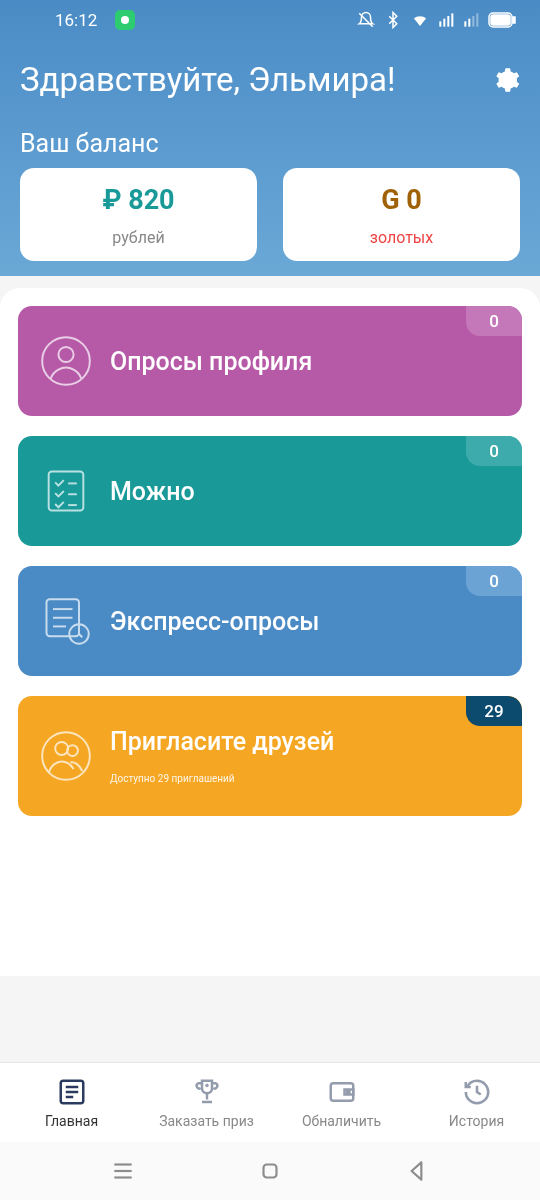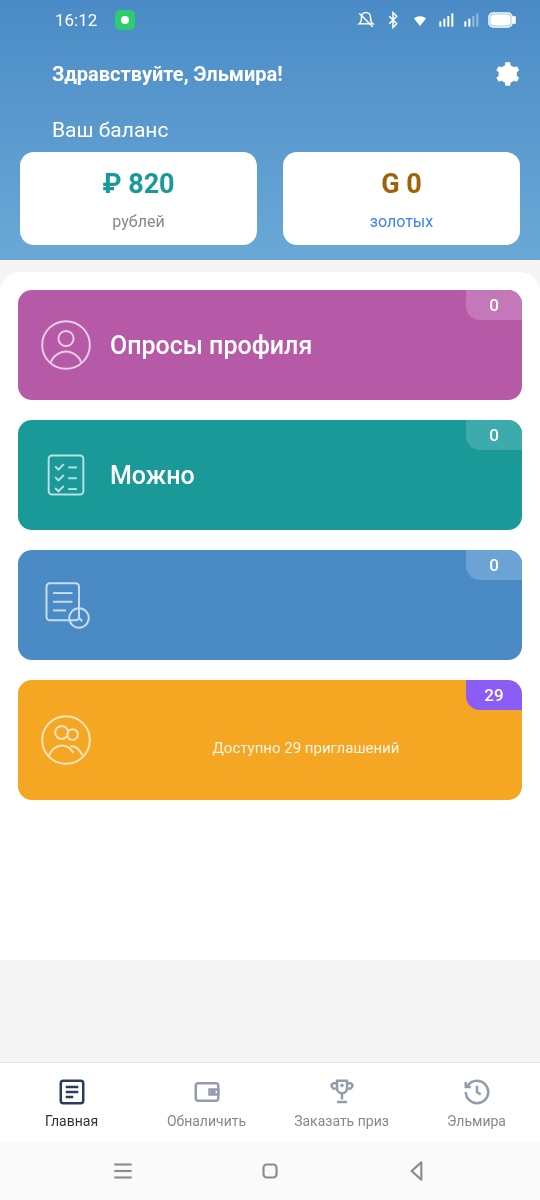--- a/index.html
+++ b/index.html
@@ -5,50 +5,50 @@
 * { margin: 0; padding: 0; box-sizing: border-box; font-family: -apple-system, BlinkMacSystemFont, "Segoe UI", Roboto, sans-serif; }
 body { width: 540px; height: 1200px; background: #f5f5f5; position: relative; overflow: hidden; }
 
 .status-bar { height: 40px; background: linear-gradient(to bottom, #4a8bc5, #4f90c9); display: flex; justify-content: space-between; align-items: center; padding: 0 24px 0 55px; color: white; font-size: 17px; }
 .status-left { display: flex; align-items: center; gap: 18px; }
 .status-icon-box { width: 20px; height: 20px; background: #2ecc71; border-radius: 5px; display: flex; align-items: center; justify-content: center; }
 .status-right { display: flex; align-items: center; gap: 9px; }
 
 .header { background: linear-gradient(to bottom, #4f90c9, #6aa8d6); padding: 20px 20px 15px; }
 .greeting-row { display: flex; justify-content: space-between; align-items: center; margin-bottom: 30px; }
-.greeting { color: white; font-size: 20px; font-weight: 700; margin-left: 32px; }
+.greeting { color: white; font-size: 33px; font-weight: 400; }
 .gear { width: 28px; height: 28px; color: white; cursor: pointer; }
 
-.balance-label { color: white; font-size: 21px; margin-bottom: 10px; margin-left: 32px; }
+.balance-label { color: white; font-size: 25px; margin-bottom: 10px; }
 .balance-cards { display: flex; gap: 26px; }
 .balance-card { flex: 1; background: white; border-radius: 14px; padding: 16px 10px 14px; text-align: center; }
 .balance-amount { font-size: 27px; font-weight: 700; }
 .balance-amount.rub { color: #1a9999; }
 .balance-amount.gold { color: #a16207; }
 .balance-sublabel { font-size: 16px; color: #888; margin-top: 12px; }
-.balance-sublabel.gold { color: #3b82f6; }
+.balance-sublabel.gold { color: #ef4444; }
 
 .content { background: white; border-radius: 20px 20px 0 0; margin-top: 12px; padding: 18px 18px 0; }
 
 .card { border-radius: 14px; padding: 0; margin-bottom: 20px; position: relative; display: flex; align-items: center; min-height: 110px; cursor: pointer; overflow: hidden; }
 .card.purple { background: #b65aa8; }
 .card.teal { background: #1a9999; }
 .card.blue { background: #4a8bc5; }
 .card.orange { background: #f5a623; min-height: 120px; }
 
 .card-icon { width: 52px; height: 52px; margin-left: 22px; flex-shrink: 0; opacity: 0.7; }
 .card-body { flex: 1; padding: 18px 20px 18px 18px; }
 .card-title { color: white; font-size: 25px; font-weight: 500; }
-.card-sub { color: rgba(255,255,255,0.9); font-size: 15px; margin-top: 16px; line-height: 1.35; text-align: center; }
+.card-sub { color: rgba(255,255,255,0.9); font-size: 10px; margin-top: 16px; line-height: 1.35; }
 
 .badge { position: absolute; top: 0; right: 0; min-width: 56px; height: 30px; border-radius: 0 14px 0 14px; display: flex; align-items: center; justify-content: center; color: white; font-size: 17px; font-weight: 500; padding: 0 12px; }
 .badge.purple { background: #c478b9; }
 .badge.teal { background: #3dabab; }
 .badge.blue { background: #6aa3d4; }
-.badge.orange { background: #8b5cf6; }
+.badge.orange { background: #0c4a6e; }
 
 .spacer { height: 140px; }
 
 .bottom-nav { position: absolute; bottom: 58px; left: 0; right: 0; height: 80px; background: white; border-top: 1px solid #e5e5e5; display: flex; }
 .nav-item { flex: 1; display: flex; flex-direction: column; align-items: center; justify-content: center; gap: 6px; cursor: pointer; padding-left: 8px; }
 .nav-icon { width: 30px; height: 30px; }
 .nav-label { font-size: 14px; color: #333; }
 .nav-item.inactive .nav-label { color: #888; }
 .nav-item.inactive .nav-icon { opacity: 0.5; }
 
@@ -148,74 +148,78 @@
 
   <div class="card blue">
     <svg class="card-icon" viewBox="0 0 48 48" fill="none" stroke="white" stroke-width="1.8">
         <rect x="6" y="4" width="30" height="34" rx="3"></rect>
         <line x1="12" y1="13" x2="30" y2="13"></line>
         <line x1="12" y1="21" x2="30" y2="21"></line>
         <line x1="12" y1="29" x2="24" y2="29"></line>
         <circle cx="36" cy="36" r="9"></circle>
         <path d="M36 31v5l3 3"></path>
       </svg>
+    <div class="card-body">
+      <div class="card-title">Экспресс-опросы</div>
+    </div>
     <div class="badge blue">0</div>
   </div>
 
   <div class="card orange">
     <svg class="card-icon" viewBox="0 0 48 48" fill="none" stroke="white" stroke-width="1.8">
         <circle cx="24" cy="24" r="22"></circle>
         <circle cx="20" cy="17" r="6"></circle>
         <circle cx="30" cy="19" r="5"></circle>
         <path d="M8 40c2-8 8-11 12-11s8 2 11 7M28 30c3-1 8 1 11 8"></path>
       </svg>
     <div class="card-body">
+      <div class="card-title">Пригласите друзей</div>
       <div class="card-sub">Доступно 29 приглашений</div>
     </div>
     <div class="badge orange">29</div>
   </div>
 
   <div class="spacer"></div>
 </div>
 
 <div class="bottom-nav">
   <div class="nav-item">
     <svg class="nav-icon" viewBox="0 0 24 24" fill="none" stroke="#2a3b5e" stroke-width="2">
         <rect x="3" y="3" width="18" height="18" rx="2"></rect>
         <line x1="7" y1="8" x2="17" y2="8"></line>
         <line x1="7" y1="12" x2="17" y2="12"></line>
         <line x1="7" y1="16" x2="13" y2="16"></line>
       </svg>
     <span class="nav-label">Главная</span>
-  </div>
-  <div class="nav-item inactive">
-    <svg class="nav-icon" viewBox="0 0 24 24" fill="none" stroke="#2a3b5e" stroke-width="2">
-        <rect x="3" y="5" width="18" height="14" rx="2"></rect>
-        <rect x="14" y="10" width="7" height="4"></rect>
-        <circle cx="17" cy="12" r="1" fill="#2a3b5e"></circle>
-      </svg>
-    <span class="nav-label">Обналичить</span>
   </div>
   <div class="nav-item inactive">
     <svg class="nav-icon" viewBox="0 0 24 24" fill="none" stroke="#2a3b5e" stroke-width="2">
         <path d="M8 3h8v6a4 4 0 01-8 0V3z"></path>
         <path d="M8 5H5a2 2 0 002 4M16 5h3a2 2 0 01-2 4"></path>
         <line x1="12" y1="13" x2="12" y2="18"></line>
         <line x1="8" y1="20" x2="16" y2="20"></line>
         <path d="M11 6l1 1 1-1" fill="#2a3b5e"></path>
       </svg>
     <span class="nav-label">Заказать приз</span>
   </div>
   <div class="nav-item inactive">
     <svg class="nav-icon" viewBox="0 0 24 24" fill="none" stroke="#2a3b5e" stroke-width="2">
+        <rect x="3" y="5" width="18" height="14" rx="2"></rect>
+        <rect x="14" y="10" width="7" height="4"></rect>
+        <circle cx="17" cy="12" r="1" fill="#2a3b5e"></circle>
+      </svg>
+    <span class="nav-label">Обналичить</span>
+  </div>
+  <div class="nav-item inactive">
+    <svg class="nav-icon" viewBox="0 0 24 24" fill="none" stroke="#2a3b5e" stroke-width="2">
         <path d="M3 12a9 9 0 109-9 9 9 0 00-8 5"></path>
         <polyline points="3 4 3 8 7 8"></polyline>
         <polyline points="12 7 12 12 15 14"></polyline>
       </svg>
-    <span class="nav-label">Эльмира</span>
+    <span class="nav-label">История</span>
   </div>
 </div>
 
 <div class="sys-nav">
   <svg class="sys-btn" viewBox="0 0 24 24" fill="none" stroke="#333" stroke-width="2">
       <line x1="4" y1="6" x2="20" y2="6"></line>
       <line x1="4" y1="12" x2="20" y2="12"></line>
       <line x1="4" y1="18" x2="20" y2="18"></line>
     </svg>
   <svg class="sys-btn" viewBox="0 0 24 24" fill="none" stroke="#333" stroke-width="2">

